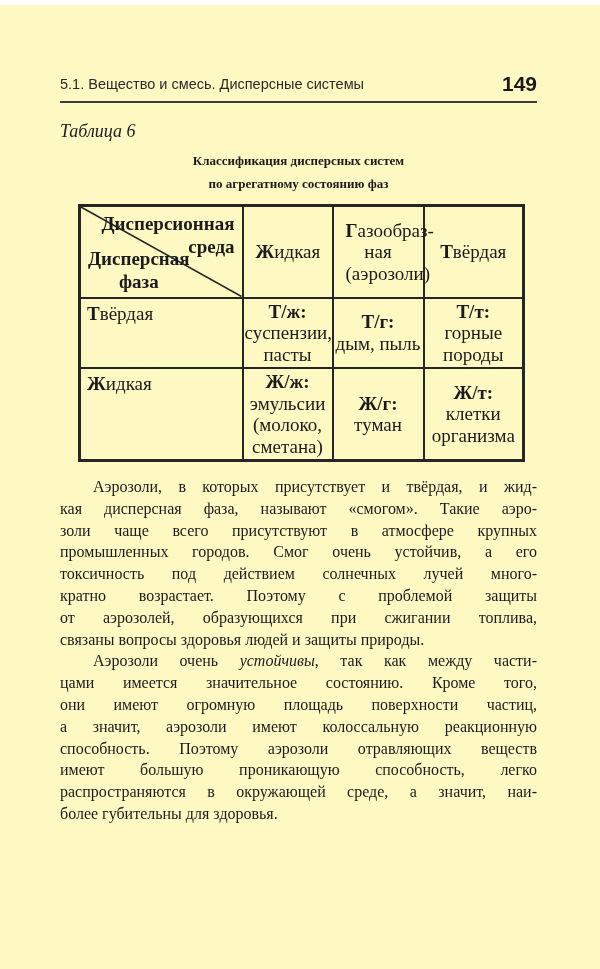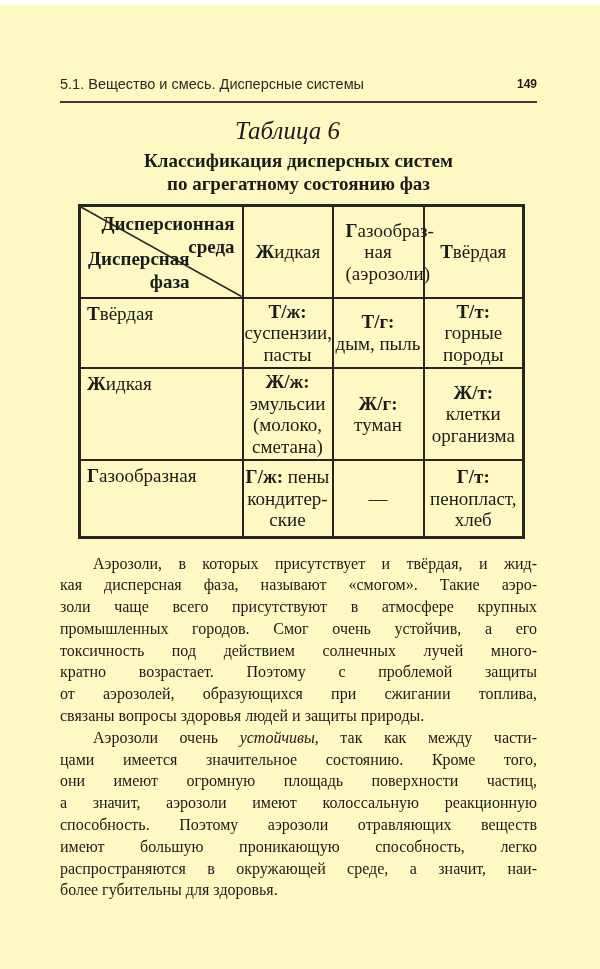--- a/index.html
+++ b/index.html
@@ -22,38 +22,38 @@
     align-items: flex-end;
     font-family: "Liberation Sans", sans-serif;
     font-size: 14.5px;
     line-height: 22px;
     color: #2a2a2a;
     border-bottom: 2px solid #3c3c3c;
     padding-bottom: 6px;
   }
   .runhead .pagenum {
     font-weight: bold;
-    font-size: 12px;
+    font-size: 21px;
     color: #1b1b1b;
   }
   
   .tbl-caption {
     margin-top: 17px;
-    text-align: center;
+    text-align: left;
     padding-right: 22px;
     font-style: italic;
-    font-size: 25px;
+    font-size: 18px;
     line-height: 22px;
   }
   .tbl-title {
     margin-top: 7px;
     margin-bottom: 9px;
     text-align: center;
     font-weight: bold;
-    font-size: 19px;
+    font-size: 13px;
     line-height: 23px;
   }
   
   table.disp {
     border-collapse: collapse;
     table-layout: fixed;
     width: 444px;
     margin-left: 18px;
     border: 3px solid #262626;
     font-size: 19px;
@@ -83,21 +83,21 @@
     position: absolute;
     top: 5px; right: 7px;
     text-align: right;
     font-weight: bold;
     white-space: pre-line;
     line-height: 23px;
   }
   .corner-bottom {
     position: absolute;
     bottom: 4px; left: 7px;
-    text-align: right;
+    text-align: center;
     font-weight: bold;
     white-space: pre-line;
     line-height: 23px;
   }
   
   td.colhead {
     text-align: center;
     vertical-align: middle;
     white-space: pre-line;
     padding: 12px;
@@ -189,30 +189,20 @@
 эмульсии
 (молоко,
 сметана)</span></td>
         <td class="datacell"><span class="code">Ж/г:</span><span>
 туман</span></td>
         <td class="datacell"><span class="code">Ж/т:</span><span>
 клетки
 организма</span></td>
       </tr>
 
-      <tr class="row-g">
-        <td class="rowhead"><span class="cap">Г</span><span>азообразная</span></td>
-        <td class="datacell"><span class="code">Г/ж:</span><span> пены
-кондитер-
-ские</span></td>
-        <td class="datacell"><span class="code"></span><span>—</span></td>
-        <td class="datacell"><span class="code">Г/т:</span><span>
-пенопласт,
-хлеб</span></td>
-      </tr>
     </tbody>
   </table>
 
   <div class="bodytext">
     <div>
       <div class="tline first">Аэрозоли, в которых присутствует и твёрдая, и жид-</div>
       <div class="tline">кая дисперсная фаза, называют «смогом». Такие аэро-</div>
       <div class="tline">золи чаще всего присутствуют в атмосфере крупных</div>
       <div class="tline">промышленных городов. Смог очень устойчив, а его</div>
       <div class="tline">токсичность под действием солнечных лучей много-</div>

